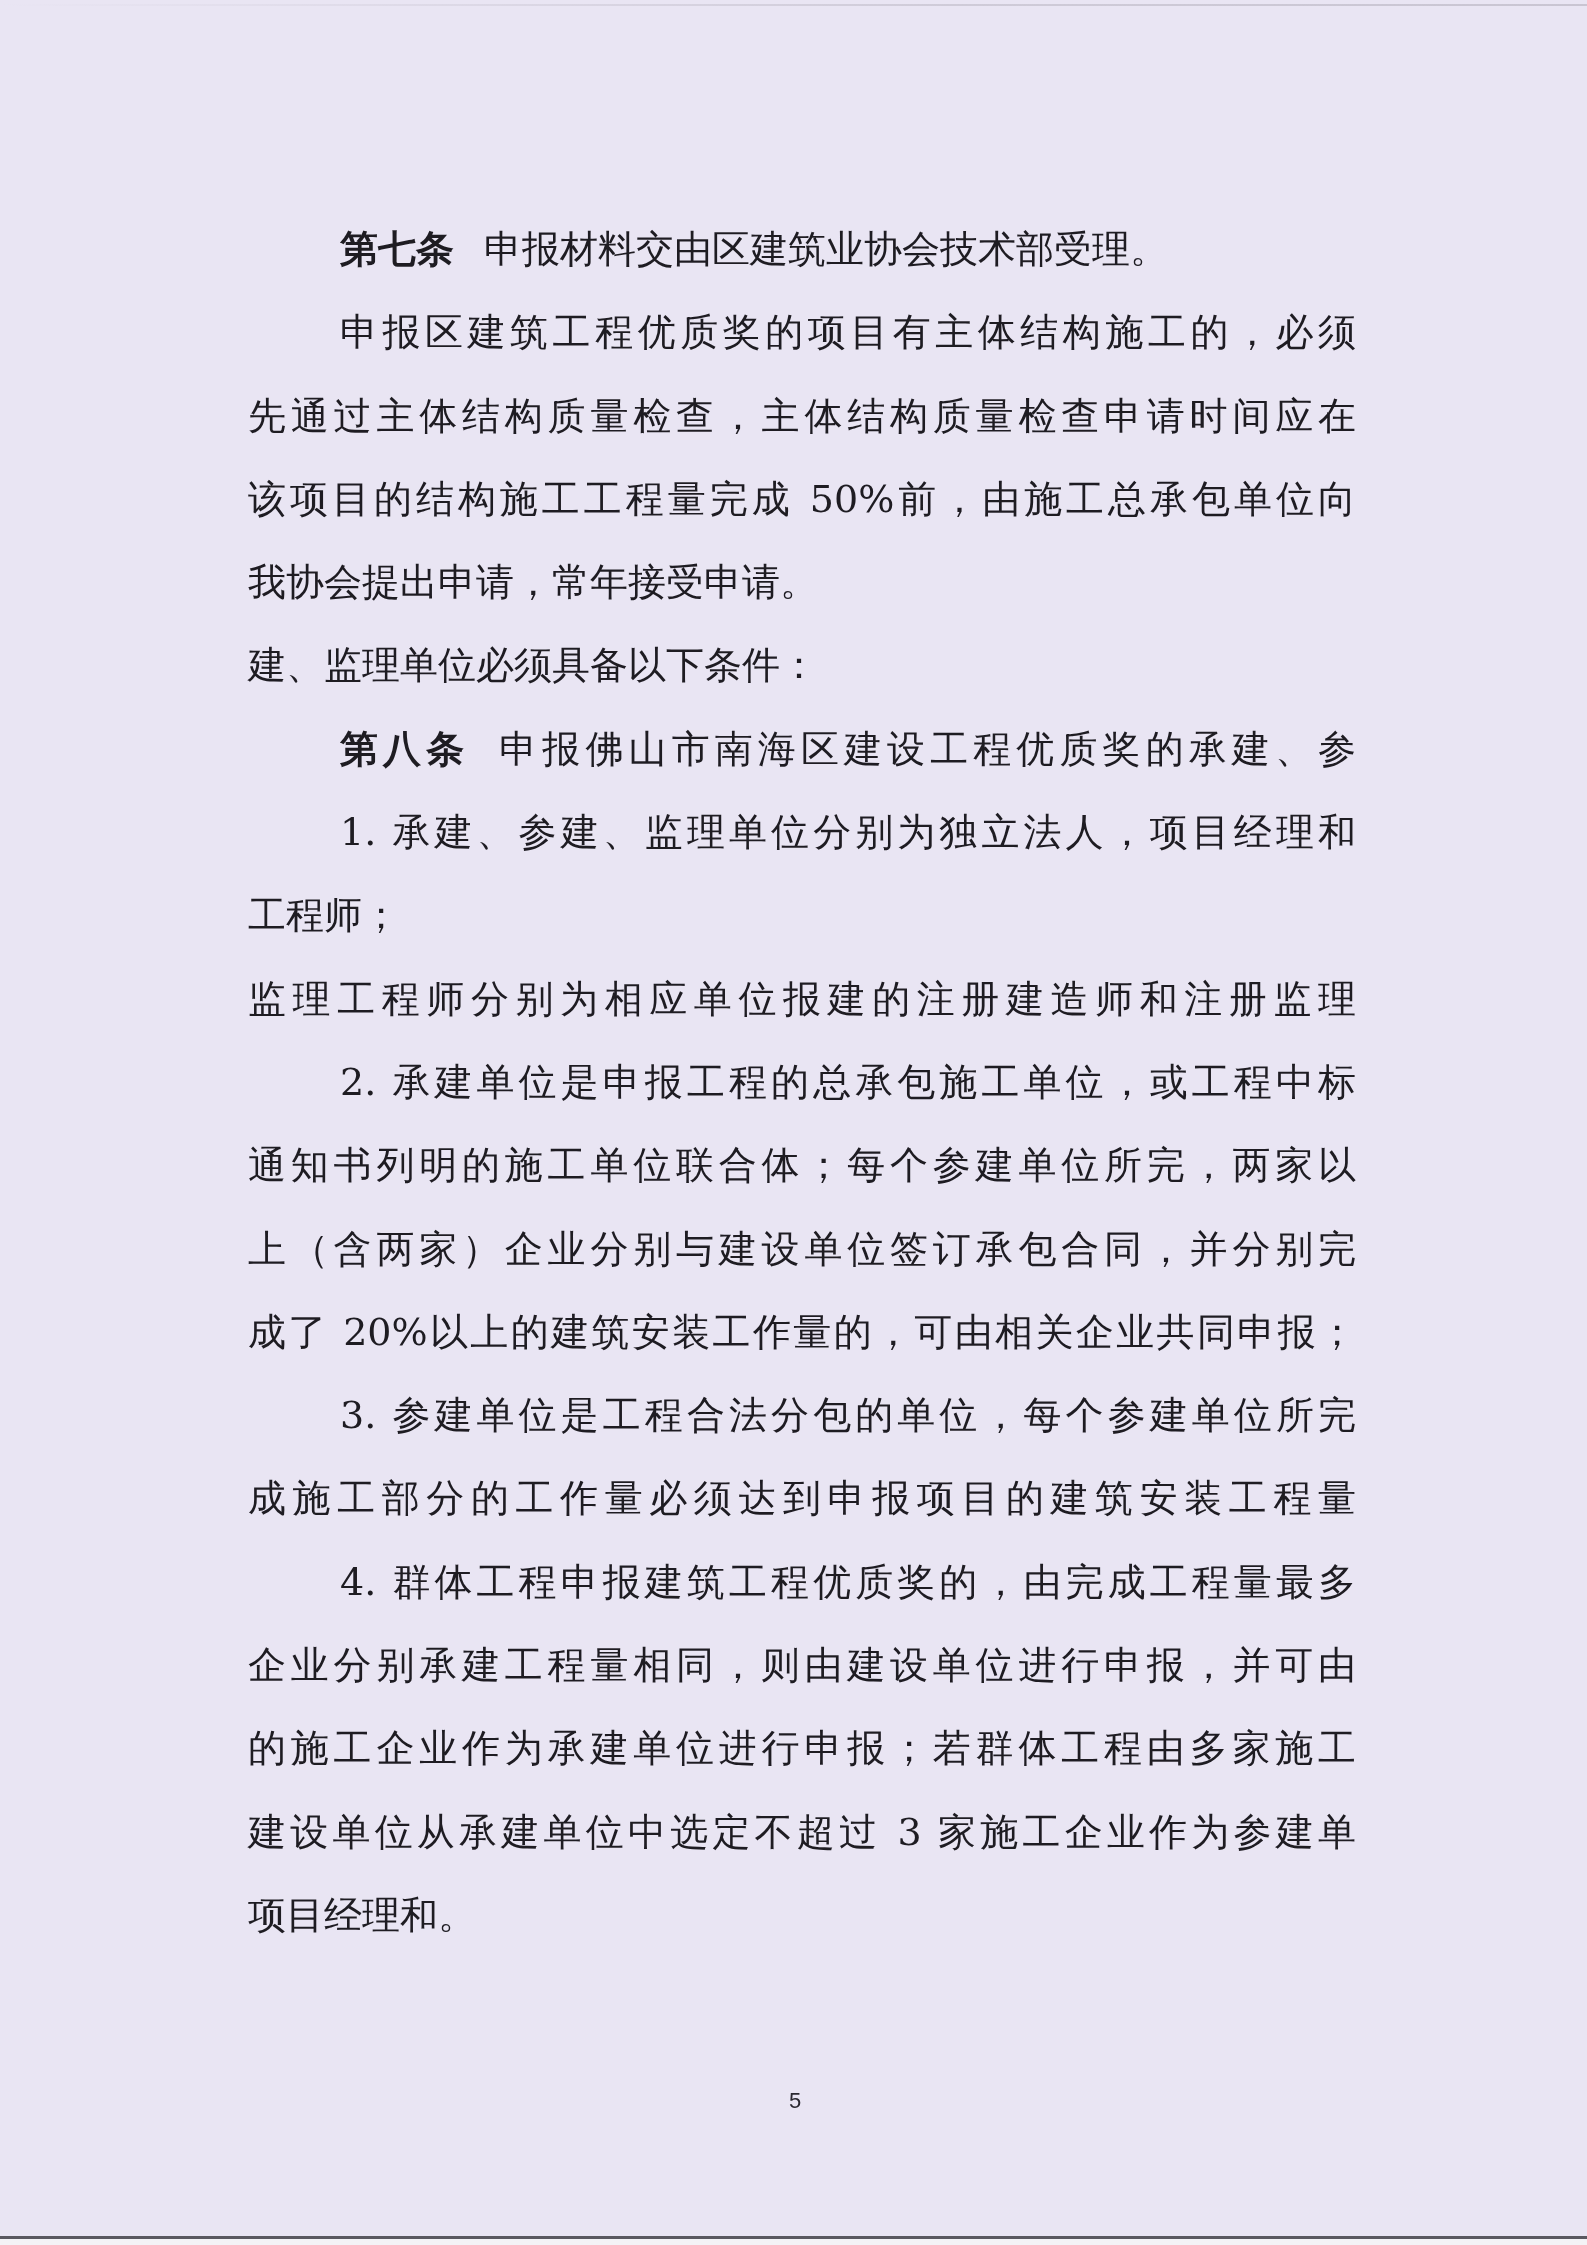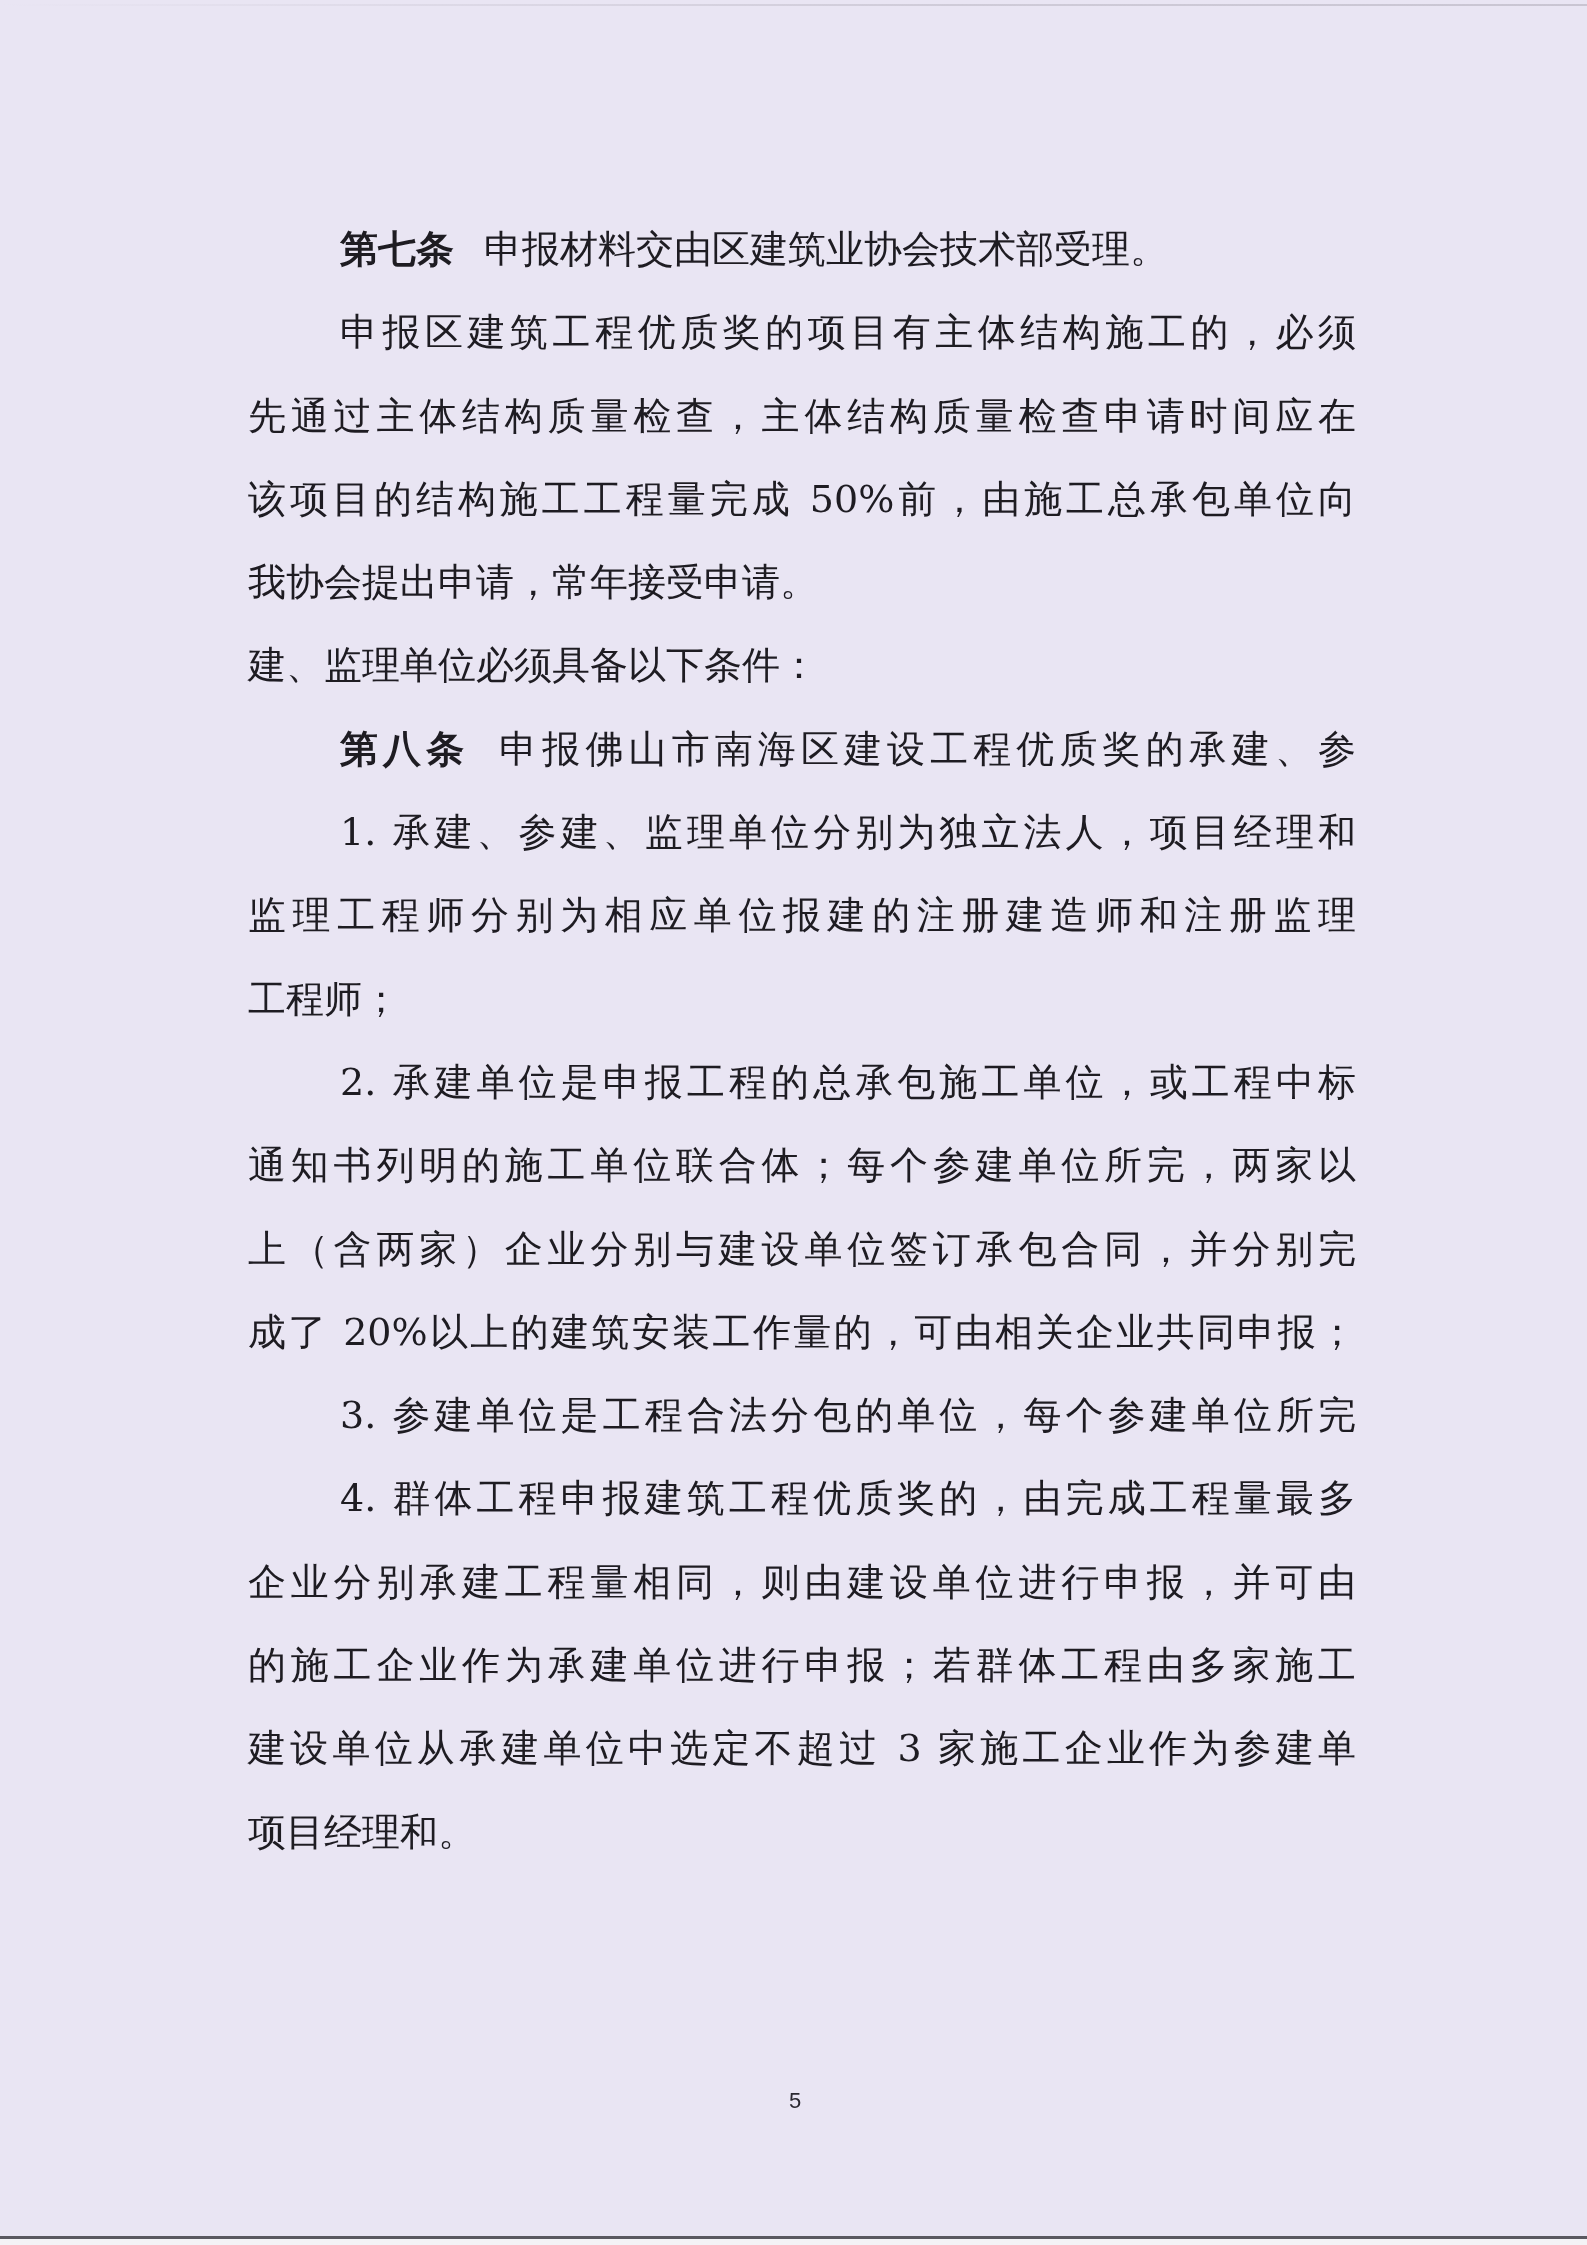--- a/index.html
+++ b/index.html
@@ -57,29 +57,30 @@
 
   <div class="line indent">申报区建筑工程优质奖的项目有主体结构施工的，必须</div>
   <div class="line">先通过主体结构质量检查，主体结构质量检查申请时间应在</div>
   <div class="line">该项目的结构施工工程量完成 50%前，由施工总承包单位向</div>
   <div class="line last">我协会提出申请，常年接受申请。</div>
 
   <div class="line last">建、监理单位必须具备以下条件：</div>
   <div class="line indent"><span class="article">第八条</span><span>申报佛山市南海区建设工程优质奖的承建、参</span></div>
 
   <div class="line indent">1. 承建、参建、监理单位分别为独立法人，项目经理和</div>
+  <div class="line last">工程师；</div>
   <div class="line">监理工程师分别为相应单位报建的注册建造师和注册监理</div>
-  <div class="line last">工程师；</div>
 
   <div class="line indent">2. 承建单位是申报工程的总承包施工单位，或工程中标</div>
   <div class="line">通知书列明的施工单位联合体；每个参建单位所完，两家以</div>
   <div class="line">上（含两家）企业分别与建设单位签订承包合同，并分别完</div>
   <div class="line">成了 20%以上的建筑安装工作量的，可由相关企业共同申报；</div>
 
   <div class="line indent">3. 参建单位是工程合法分包的单位，每个参建单位所完</div>
+  <div class="line">成施工部分的工作量必须达到申报项目的建筑安装工程量</div>
 
   <div class="line indent">4. 群体工程申报建筑工程优质奖的，由完成工程量最多</div>
   <div class="line">企业分别承建工程量相同，则由建设单位进行申报，并可由</div>
   <div class="line">的施工企业作为承建单位进行申报；若群体工程由多家施工</div>
   <div class="line">建设单位从承建单位中选定不超过 3 家施工企业作为参建单</div>
   <div class="line last">项目经理和。</div>
 
 </div>
 
 <div class="pagenum">5</div>

